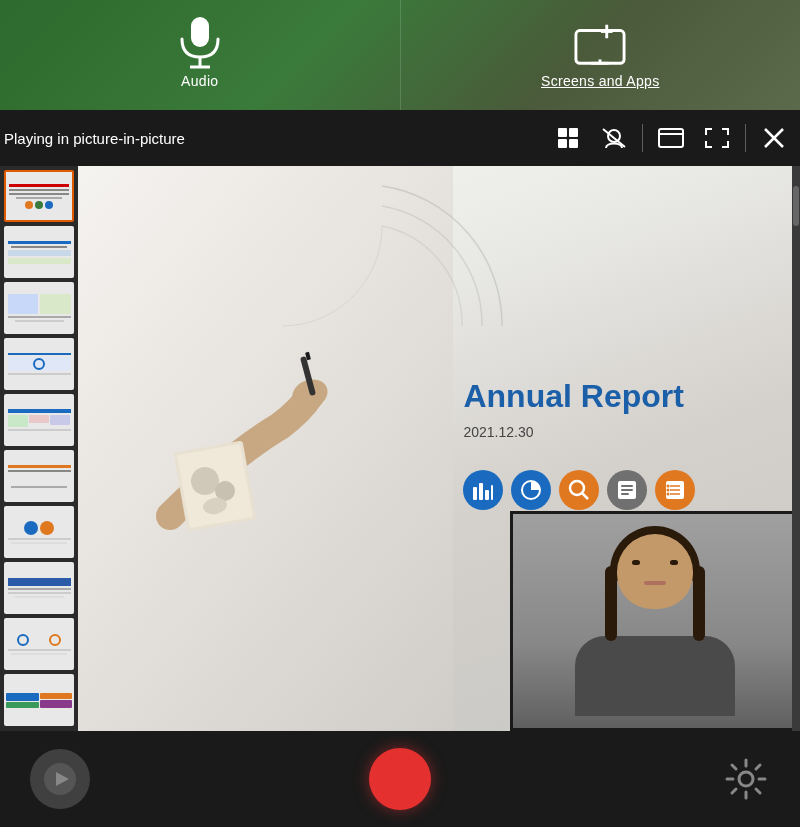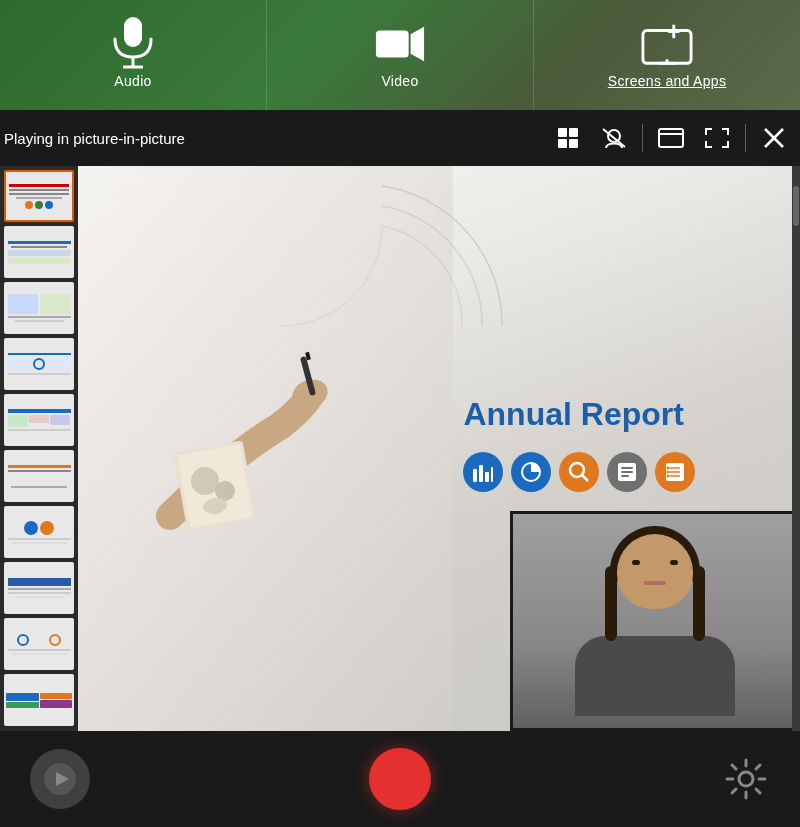--- a/index.html
+++ b/index.html
@@ -275,29 +275,20 @@
       <svg width="44" height="54" viewBox="0 0 44 54">
         <rect x="13" y="0" width="18" height="30" rx="9" fill="white"></rect>
         <path d="M4 22 Q4 40 22 40 Q40 40 40 22" fill="none" stroke="white" stroke-width="3" stroke-linecap="round"></path>
         <line x1="22" y1="40" x2="22" y2="50" stroke="white" stroke-width="3"></line>
         <line x1="12" y1="50" x2="32" y2="50" stroke="white" stroke-width="3"></line>
       </svg>
     </div>
     <span class="label">Audio</span>
   </div>
 
-  <div class="toolbar-item">
-    <div class="icon-wrap">
-      <svg width="54" height="40" viewBox="0 0 54 40">
-        <rect x="2" y="6" width="34" height="28" rx="4" fill="white"></rect>
-        <polygon points="38,10 52,2 52,38 38,30" fill="white"></polygon>
-      </svg>
-    </div>
-    <span class="label">Video</span>
-  </div>
 
   <div class="toolbar-item">
     <div class="icon-wrap">
       <svg width="54" height="44" viewBox="0 0 54 44">
         <rect x="2" y="8" width="50" height="34" rx="4" fill="none" stroke="white" stroke-width="3"></rect>
         <line x1="18" y1="42" x2="36" y2="42" stroke="white" stroke-width="3"></line>
         <line x1="27" y1="38" x2="27" y2="42" stroke="white" stroke-width="3"></line>
         <line x1="34" y1="2" x2="34" y2="16" stroke="white" stroke-width="3"></line>
         <line x1="28" y1="9" x2="40" y2="9" stroke="white" stroke-width="3"></line>
       </svg>
@@ -497,20 +488,21 @@
 
         <rect x="30" y="110" width="70" height="80" rx="3" fill="#e8e0d0" transform="rotate(-10,65,150)"></rect>
         <rect x="33" y="113" width="64" height="74" rx="2" fill="#f0e8d8" transform="rotate(-10,65,150)"></rect>
         <ellipse cx="55" cy="145" rx="14" ry="14" fill="#d0c8b8" transform="rotate(-10,55,145)"></ellipse>
         <ellipse cx="75" cy="155" rx="10" ry="10" fill="#c8c0b0" transform="rotate(-10,75,155)"></ellipse>
         <ellipse cx="65" cy="170" rx="12" ry="8" fill="#d8d0c0" transform="rotate(-10,65,170)"></ellipse>
       </svg>
 
       <div class="slide-right">
         <div class="slide-title">Annual Report</div>
+        <div class="slide-date">2021.12.30</div>
         <div class="slide-icons">
           <div class="slide-icon-btn icon-blue">
             <svg width="22" height="22" viewBox="0 0 22 22" fill="white">
               <rect x="1" y="8" width="4" height="13" rx="1"></rect>
               <rect x="7" y="4" width="4" height="17" rx="1"></rect>
               <rect x="13" y="11" width="4" height="10" rx="1"></rect>
               <rect x="19" y="6" width="2" height="15" rx="1"></rect>
             </svg>
           </div>
           <div class="slide-icon-btn icon-blue">

